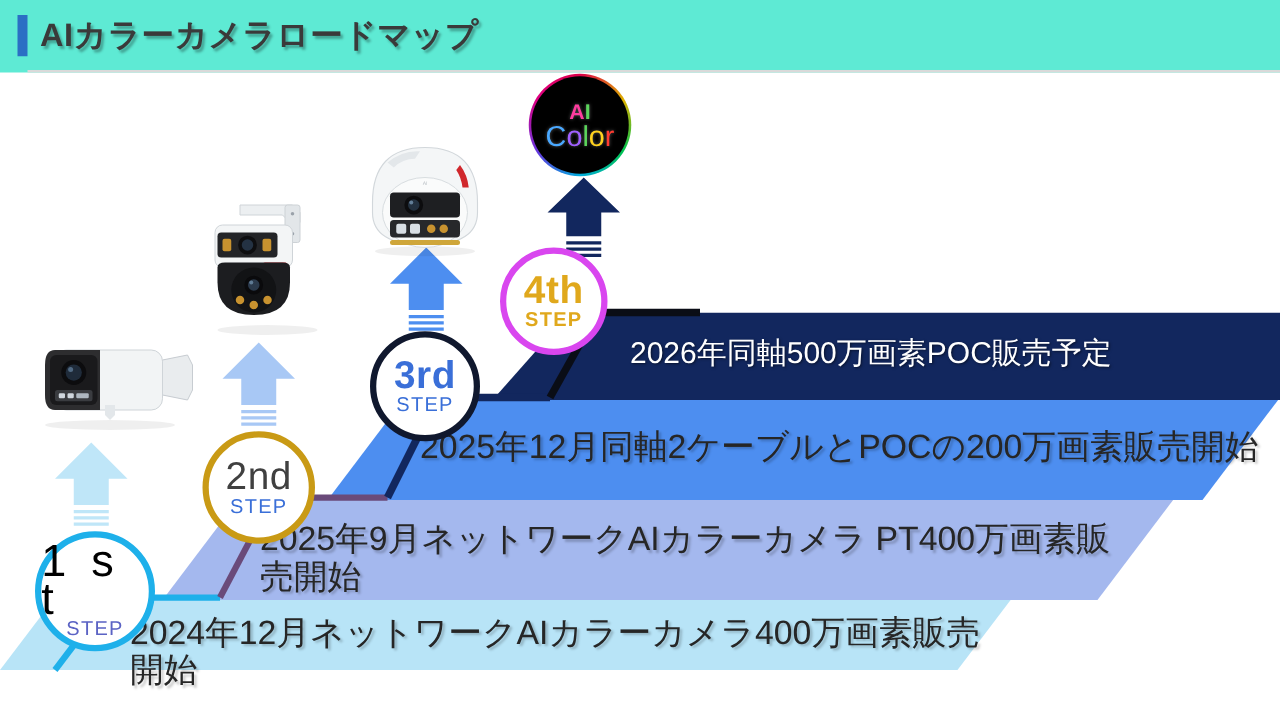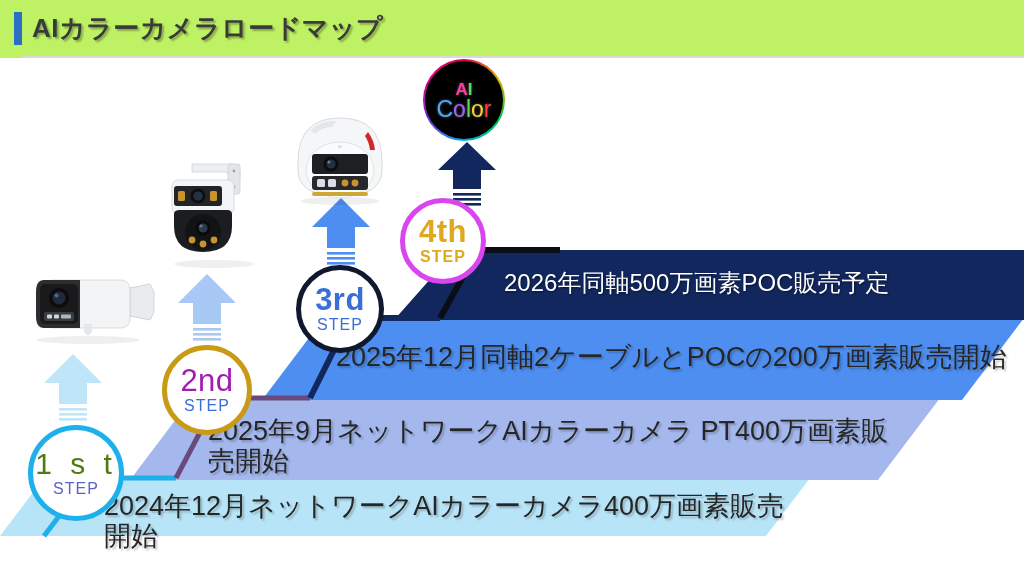--- a/index.html
+++ b/index.html
@@ -17,21 +17,21 @@
     background: #ffffff;
     overflow: hidden;
   }
 
   
   .header {
     position: absolute;
     left: 0; top: 0;
     width: 1024px;
     height: 58px;
-    background: #bef264;
+    background: #5eead4;
   }
   .header-rule {
     position: absolute;
     left: 22px;
     top: 56px;
     width: 1002px;
     height: 2px;
     background: #d9d9d9;
   }
   .title-bar {
@@ -106,24 +106,24 @@
     font-weight: normal;
     letter-spacing: 0.5px;
   }
   .step-word {
     font-size: 16px;
     line-height: 18px;
     letter-spacing: 1px;
     margin-top: 1px;
   }
   .badge1 { left: 28px;  top: 425px; width: 96px;  height: 96px;  border: 5px solid #1eb0ea; }
-  .badge1 .step-num  { color: #4d7c0f; font-size: 30px; letter-spacing: 5px; }
+  .badge1 .step-num  { color: #000000; font-size: 36px; letter-spacing: 5px; }
   .badge1 .step-word { color: #5b63c4; }
   .badge2 { left: 162px; top: 345px; width: 90px;  height: 90px;  border: 5px solid #c99a15; }
-  .badge2 .step-num  { color: #a21caf; }
+  .badge2 .step-num  { color: #404040; }
   .badge2 .step-word { color: #3a6fd8; }
   .badge3 { left: 296px; top: 265px; width: 88px;  height: 88px;  border: 5px solid #10182e; }
   .badge3 .step-num  { color: #3a6fd8; font-weight: bold; }
   .badge3 .step-word { color: #3a6fd8; }
   .badge4 { left: 400px; top: 198px; width: 86px;  height: 86px;  border: 5px solid #d946ef; }
   .badge4 .step-num  { color: #e0a81c; font-weight: bold; }
   .badge4 .step-word { color: #e0a81c; font-weight: bold; }
 
   
   .arrow-wrap { position: absolute; }

